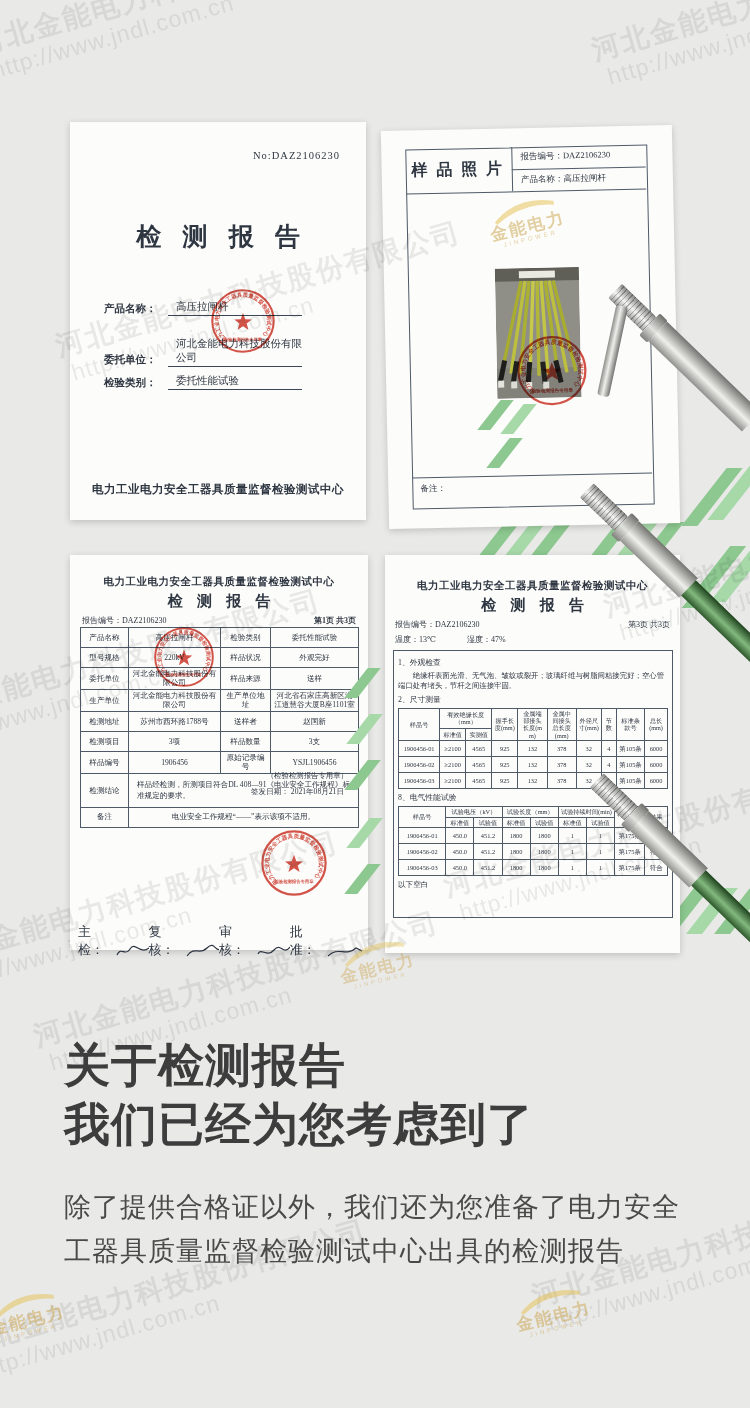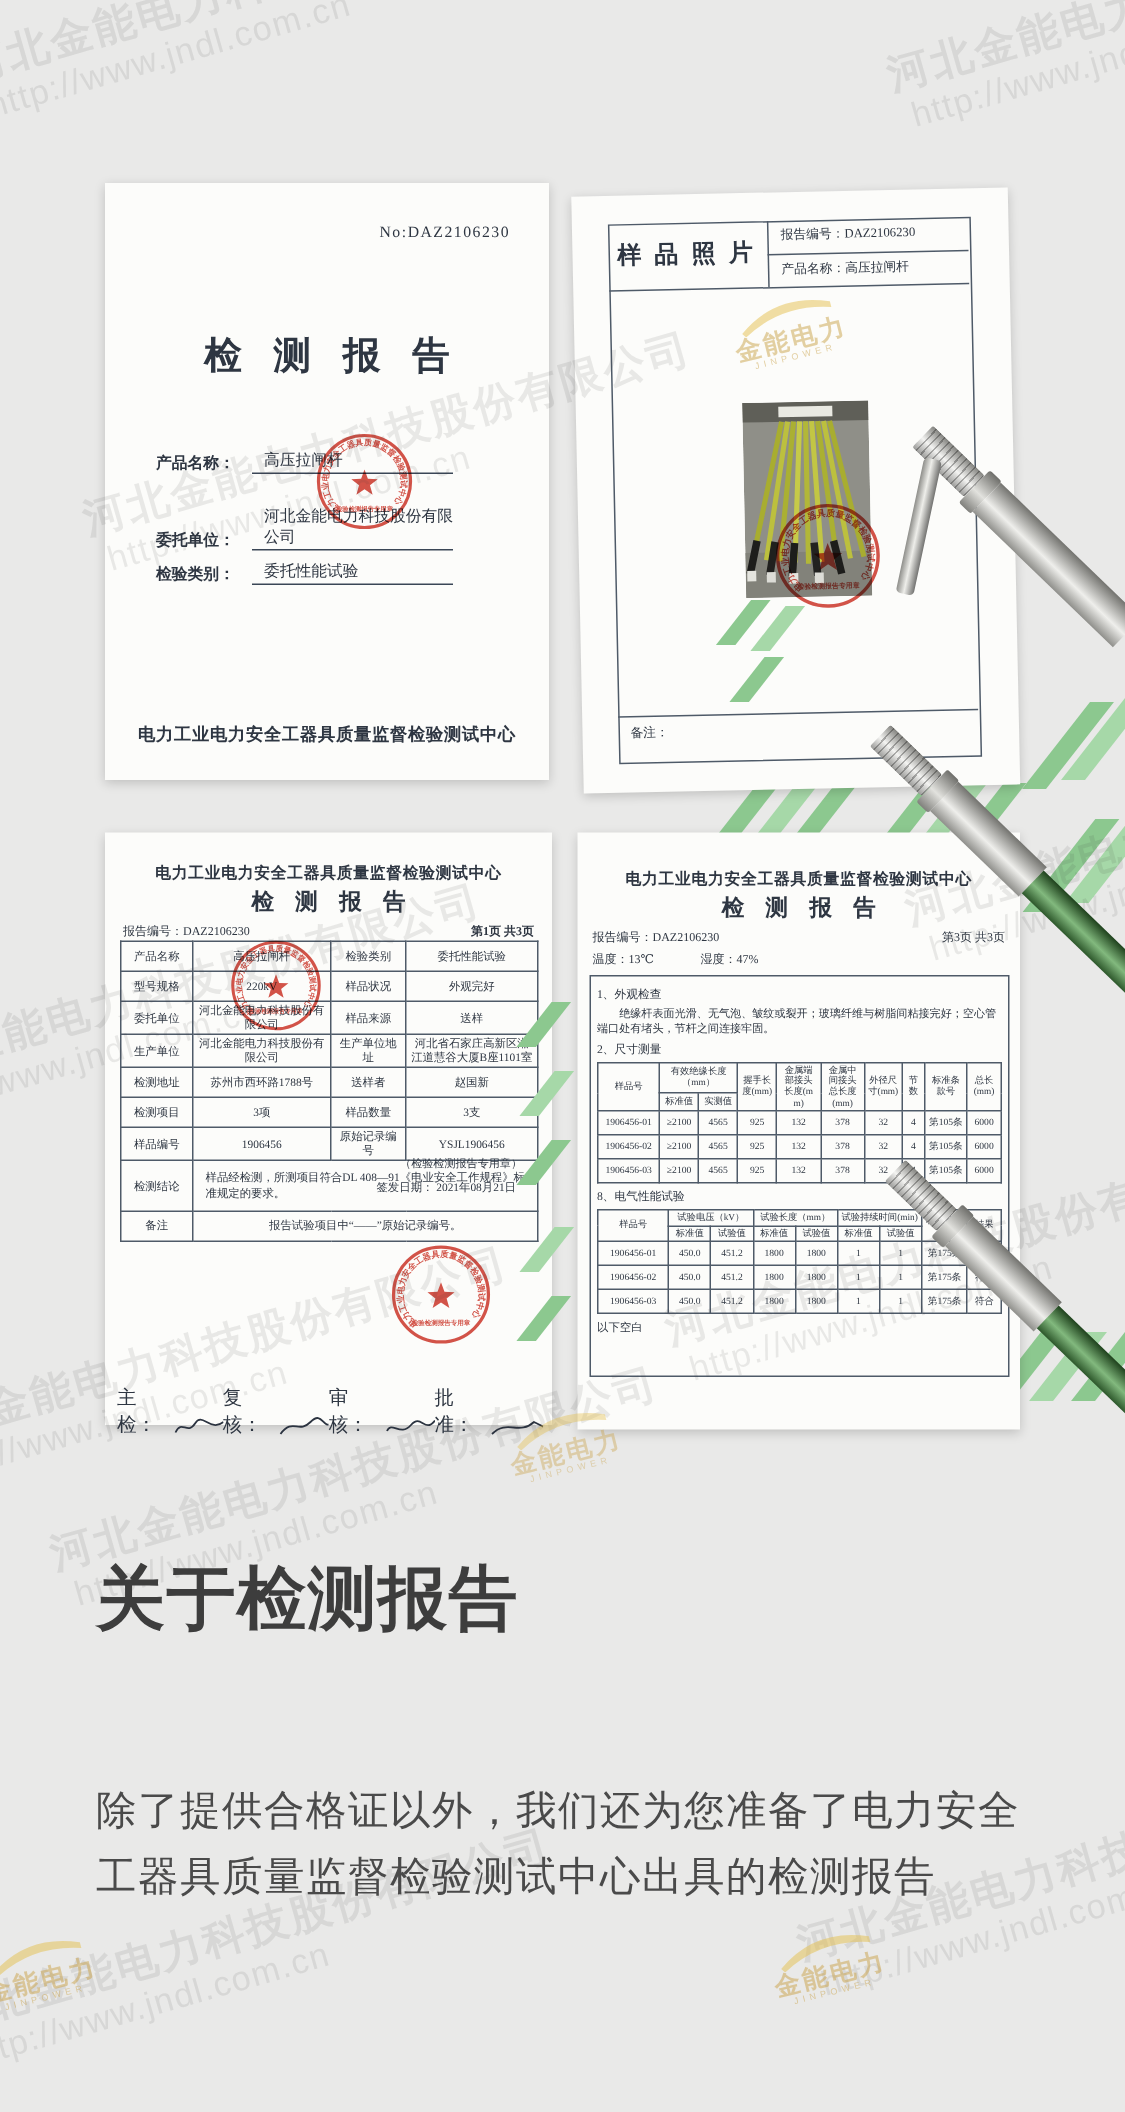--- a/index.html
+++ b/index.html
@@ -332,21 +332,21 @@
         <tr>
           <td>检测结论</td>
           <td colspan="3" class="concl-cell">
             <div class="concl-text">样品经检测，所测项目符合DL 408—91《电业安全工作规程》标准规定的要求。</div>
             <div class="seal-note">（检验检测报告专用章）</div>
             <div class="issue-date">签发日期： 2021年08月21日</div>
           </td>
         </tr>
         <tr>
           <td>备注</td>
-          <td colspan="3" class="remark-cell">报告试验项目中“——”原始记录编号。</td>
+          <td colspan="3" class="remark-cell">电业安全工作规程“——”表示该项不适用。</td>
         </tr>
       </tbody>
     </table>
     <div class="sigs" style="left:8px;top:368px;">
       <span class="sig">
           <span>主检：</span>
         <svg width="38" height="15">
             <path d="M3,11 C7,2 11,13 16,5 S26,11 35,4" fill="none" stroke="#2b3340" stroke-width="1.2"></path>
           </svg>
         </span>
@@ -535,16 +535,17 @@
               <td>符合</td>
             </tr>
           </tbody>
       </table>
       <div class="blank-note">以下空白</div>
     </div>
   </div>
 
   <div class="headline" style="left:64px;top:1036px;">
     <div>关于检测报告</div>
+    <div>我们已经为您考虑到了</div>
   </div>
   <div class="bodycopy" style="left:64px;top:1186px;width:632px;">除了提供合格证以外，我们还为您准备了电力安全工器具质量监督检验测试中心出具的检测报告</div>
 
 </div>
 
 </body></html>

